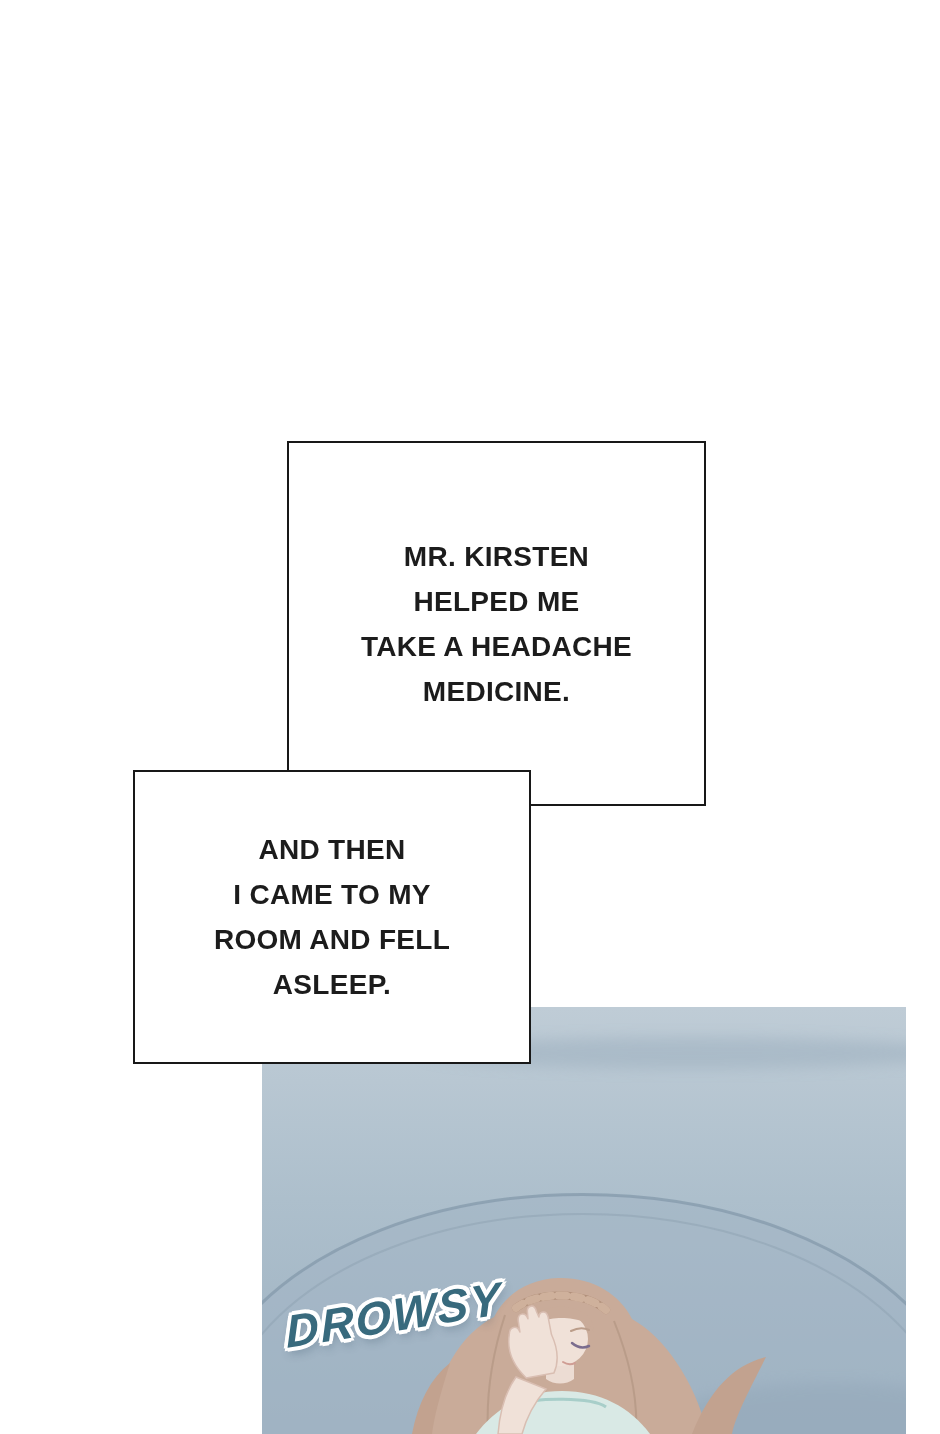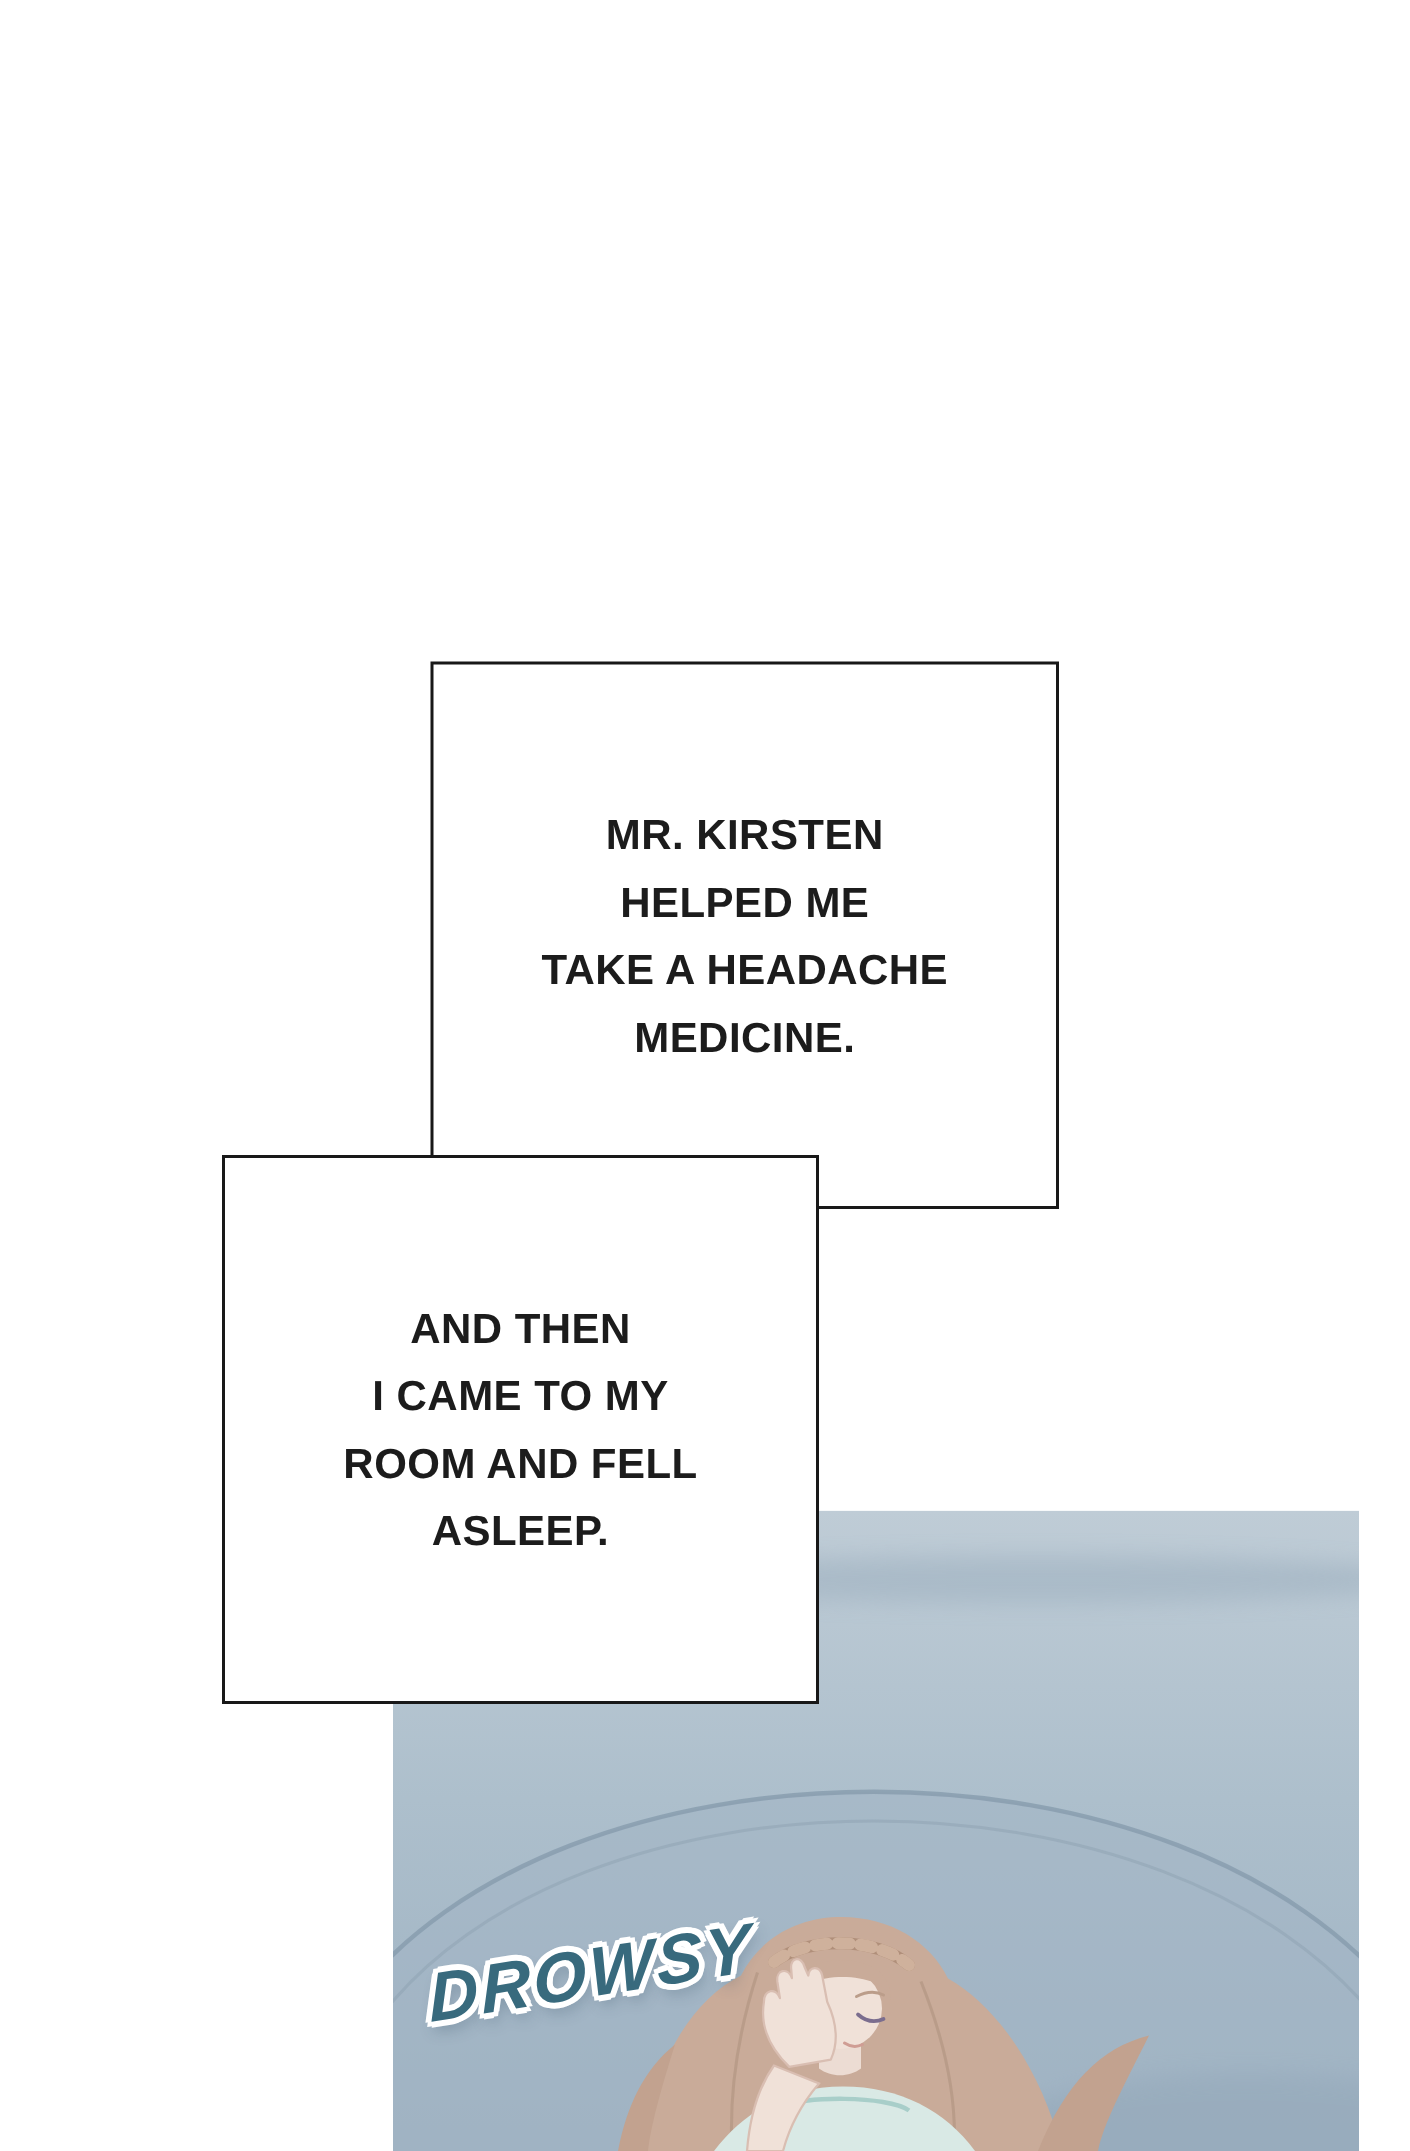--- a/index.html
+++ b/index.html
@@ -16,21 +16,21 @@
   .nbox {
     position: absolute;
     background: #ffffff;
     border: 2px solid #181818;
     display: flex;
     align-items: center;
     justify-content: center;
     box-sizing: border-box;
   }
   .nbox-1 { left: 287px; top: 441px; width: 419px; height: 365px; z-index: 2; align-items: center; }
-  .nbox-2 { left: 148px; top: 770px; width: 398px; height: 366px; z-index: 3; }
+  .nbox-2 { left: 133px; top: 770px; width: 398px; height: 294px; z-index: 3; }
   .nbox p {
     margin: 0;
     white-space: pre-line;
     text-align: center;
     font-size: 28px;
     line-height: 45px;
     font-weight: 700;
     letter-spacing: 0.3px;
     color: #1c1c1c;
   }

